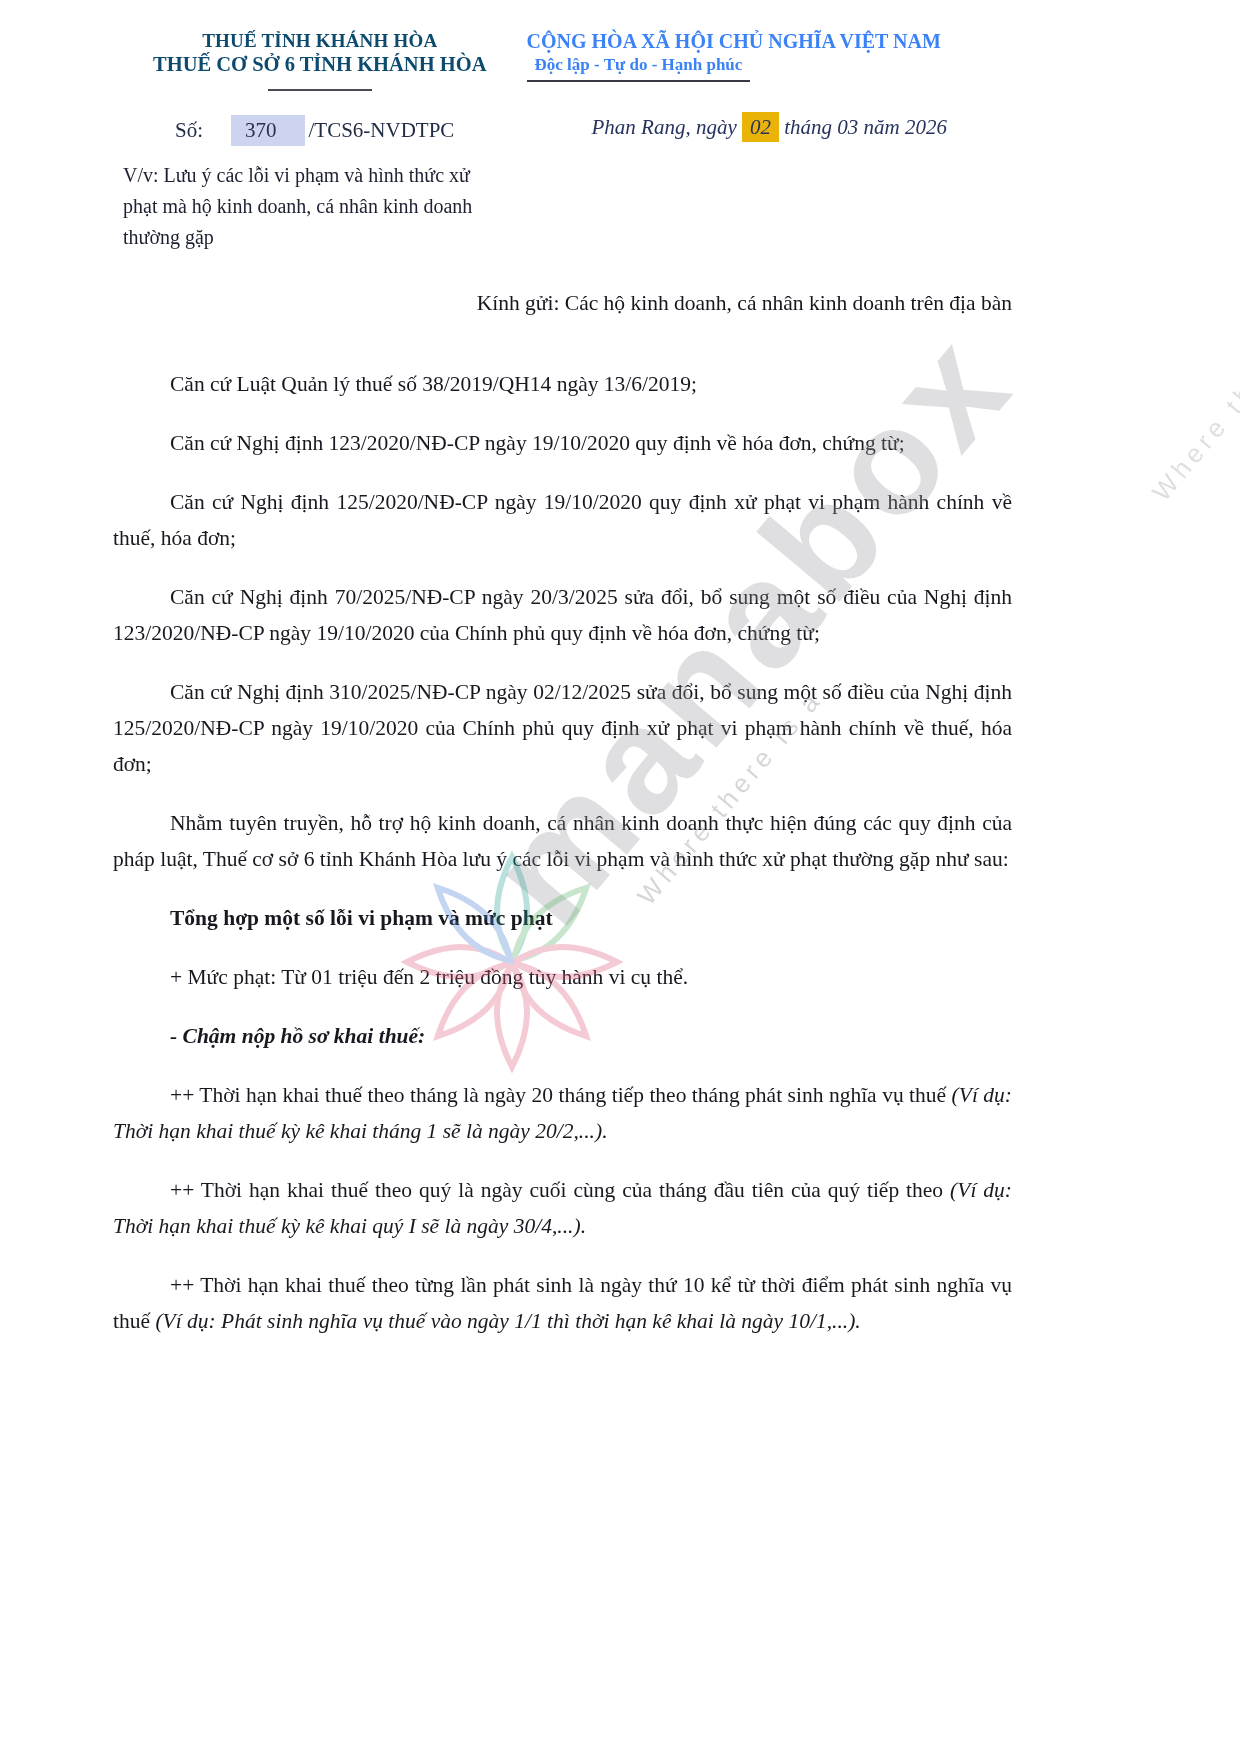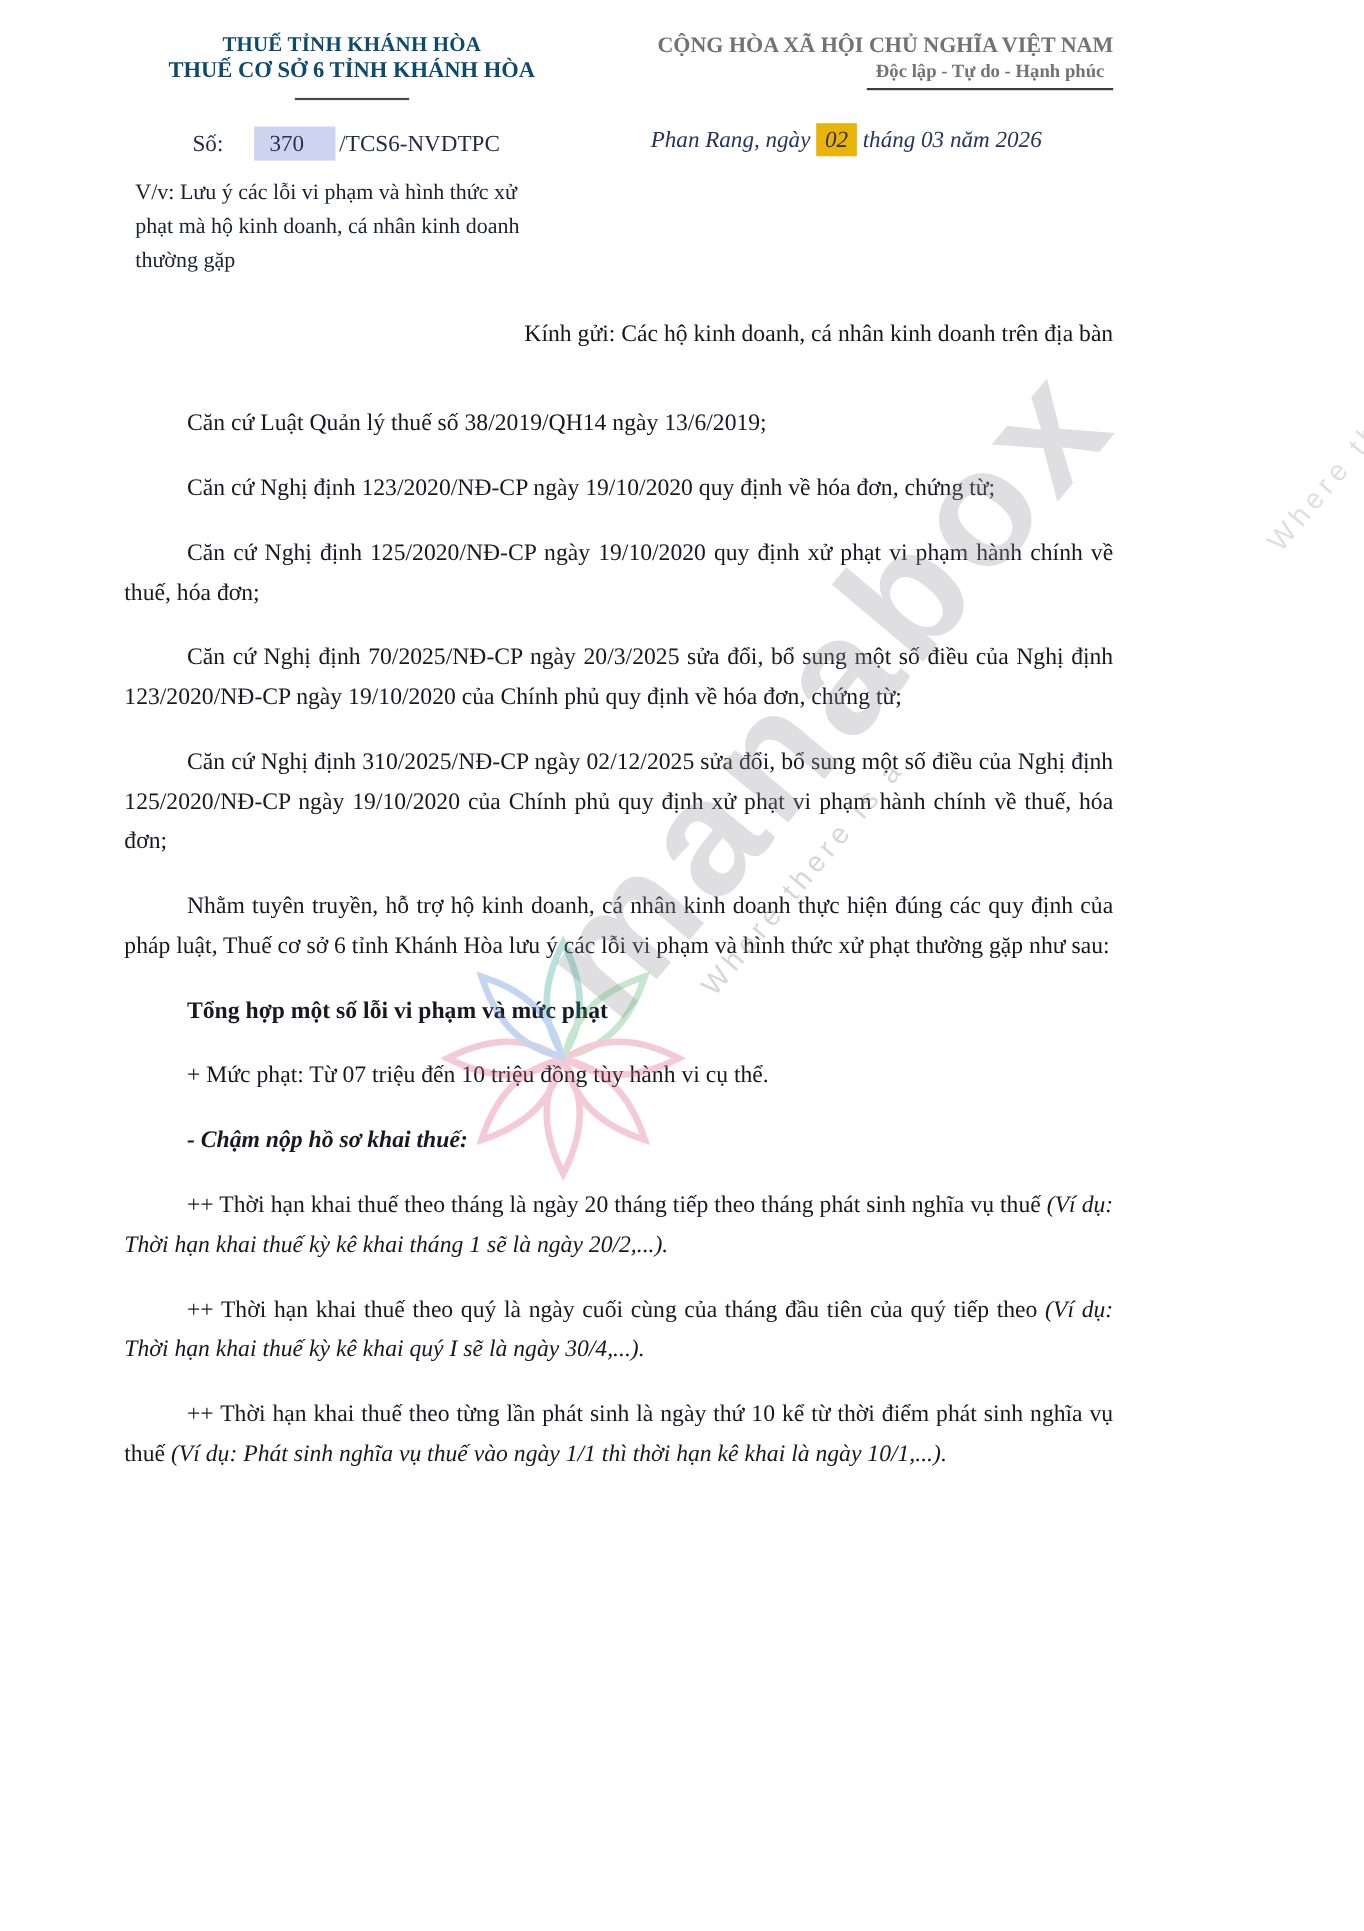--- a/index.html
+++ b/index.html
@@ -16,21 +16,21 @@
     width:1240px;height:1755px;
     padding:30px 228px 0 113px;
     box-sizing:border-box;
   }
   
   .header{display:flex;align-items:flex-start;}
   .h-left{flex:0 0 46%;text-align:center;color:#0c4a6e;}
   .h-left .l1{font-size:19px;font-weight:bold;letter-spacing:.2px;}
   .h-left .l2{font-size:20.5px;font-weight:bold;margin-top:1px;}
   .h-left .rule{width:104px;height:2px;background:#4a4a55;margin:13px auto 0;}
-  .h-right{flex:1;text-align:right;color:#737373;}
+  .h-right{flex:1;text-align:left;color:#3b82f6;}
   .h-right .l1{font-size:20px;font-weight:bold;}
   .h-right .l2{display:inline-block;font-size:17px;font-weight:bold;
                border-bottom:2px solid #3a3a45;padding:0 8px 5px;margin-top:2px;}
   
   .meta{display:flex;margin-top:24px;align-items:flex-start;}
   .meta-left{flex:0 0 46%;padding-left:62px;box-sizing:border-box;
              font-size:21px;color:#232c46;}
   .so-num{display:inline-block;background:#cdd4ef;color:#2a3050;
           padding:3px 28px 3px 14px;margin-left:28px;}
   .so-suffix{margin-left:4px;}
@@ -116,20 +116,20 @@
   <div class="salutation">Kính gửi: Các hộ kinh doanh, cá nhân kinh doanh trên địa bàn</div>
 
   <div id="doc-body">
       <p class="para"><span>Căn cứ Luật Quản lý thuế số 38/2019/QH14 ngày 13/6/2019;</span></p>
       <p class="para"><span>Căn cứ Nghị định 123/2020/NĐ-CP ngày 19/10/2020 quy định về hóa đơn, chứng từ;</span></p>
       <p class="para"><span>Căn cứ Nghị định 125/2020/NĐ-CP ngày 19/10/2020 quy định xử phạt vi phạm hành chính về thuế, hóa đơn;</span></p>
       <p class="para"><span>Căn cứ Nghị định 70/2025/NĐ-CP ngày 20/3/2025 sửa đổi, bổ sung một số điều của Nghị định 123/2020/NĐ-CP ngày 19/10/2020 của Chính phủ quy định về hóa đơn, chứng từ;</span></p>
       <p class="para"><span>Căn cứ Nghị định 310/2025/NĐ-CP ngày 02/12/2025 sửa đổi, bổ sung một số điều của Nghị định 125/2020/NĐ-CP ngày 19/10/2020 của Chính phủ quy định xử phạt vi phạm hành chính về thuế, hóa đơn;</span></p>
       <p class="para"><span>Nhằm tuyên truyền, hỗ trợ hộ kinh doanh, cá nhân kinh doanh thực hiện đúng các quy định của pháp luật, Thuế cơ sở 6 tỉnh Khánh Hòa lưu ý các lỗi vi phạm và hình thức xử phạt thường gặp như sau:</span></p>
       <p class="para bold"><span>Tổng hợp một số lỗi vi phạm và mức phạt</span></p>
-      <p class="para"><span>+ Mức phạt: Từ 07 triệu đến 10 triệu đồng tùy hành vi cụ thể.</span></p>
+      <p class="para"><span>+ Mức phạt: Từ 01 triệu đến 2 triệu đồng tùy hành vi cụ thể.</span></p>
       <p class="para"><span class="lead">- Chậm nộp hồ sơ khai thuế:</span></p>
       <p class="para"><span>++ Thời hạn khai thuế theo tháng là ngày 20 tháng tiếp theo tháng phát sinh nghĩa vụ thuế</span> <span class="example">(Ví dụ: Thời hạn khai thuế kỳ kê khai tháng 1 sẽ là ngày 20/2,...).</span></p>
       <p class="para"><span>++ Thời hạn khai thuế theo quý là ngày cuối cùng của tháng đầu tiên của quý tiếp theo</span> <span class="example">(Ví dụ: Thời hạn khai thuế kỳ kê khai quý I sẽ là ngày 30/4,...).</span></p>
       <p class="para"><span>++ Thời hạn khai thuế theo từng lần phát sinh là ngày thứ 10 kể từ thời điểm phát sinh nghĩa vụ thuế</span> <span class="example">(Ví dụ: Phát sinh nghĩa vụ thuế vào ngày 1/1 thì thời hạn kê khai là ngày 10/1,...).</span></p>
     </div>
 
 </div>
 
 </body></html>

